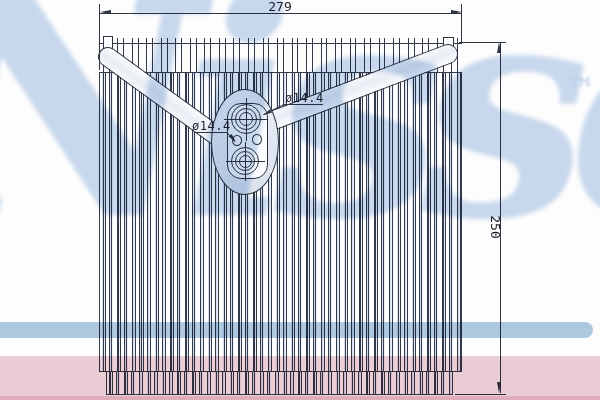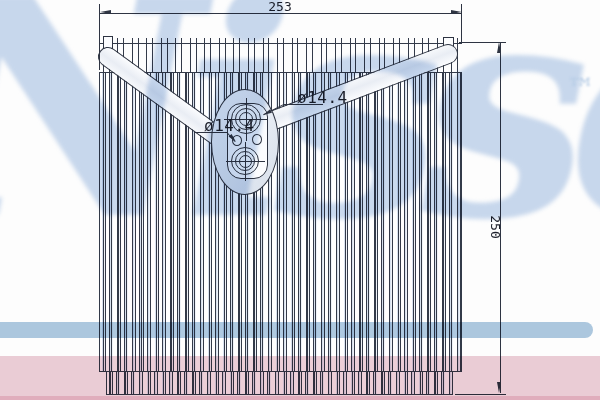--- a/index.html
+++ b/index.html
@@ -83,21 +83,21 @@
   .arr-right{border-top:2.6px solid transparent;border-bottom:2.6px solid transparent;border-left:11px solid var(--ink);}
   .arr-up{border-left:2.6px solid transparent;border-right:2.6px solid transparent;border-bottom:11px solid var(--ink);}
   .arr-down{border-left:2.6px solid transparent;border-right:2.6px solid transparent;border-top:11px solid var(--ink);}
   .arr-leader{border-top:2.4px solid transparent;border-bottom:2.4px solid transparent;border-left:9px solid var(--ink);transform-origin:100% 50%;}
   .dim-text{
     font-family:"DejaVu Sans Mono","Liberation Mono",monospace;
     font-size:13px;color:#1c1f2a;line-height:14px;white-space:nowrap;
   }
   .leader-text{
     font-family:"DejaVu Sans Mono","Liberation Mono",monospace;
-    font-size:16px;color:#1c1f2a;line-height:12px;white-space:nowrap;letter-spacing:0.5px;padding-left:12px;
+    font-size:12px;color:#1c1f2a;line-height:12px;white-space:nowrap;letter-spacing:0.5px;
   }
   .dim-253{left:258px;top:0px;width:44px;text-align:center;}
   .dim-250{left:473px;top:216px;width:44px;height:22px;text-align:center;line-height:22px;transform:rotate(90deg);}
   
   .wm-layer{left:0;top:0;width:600px;height:400px;mix-blend-mode:multiply;pointer-events:none;}
   .wm-script{
     left:-70px;top:-40px;width:1000px;
     font-family:"DejaVu Serif","Liberation Serif",serif;
     font-style:italic;font-weight:bold;
     font-size:300px;line-height:1;letter-spacing:-22px;
@@ -150,21 +150,21 @@
   <div class="abs leader-text" style="left:285px;top:91.5px;">ø14.4</div>
   <div class="abs dimline" style="left:283.5px;top:103.8px;width:39px;height:0.9px;"></div>
   <div class="abs dimline" style="left:284px;top:104px;width:23px;height:0.9px;transform-origin:0 50%;transform:rotate(153.2deg);"></div>
   <div class="abs arr arr-leader" style="left:254px;top:112.6px;transform:rotate(153.2deg);"></div>
 
   <div class="abs dimline" style="left:99.3px;top:4px;width:1px;height:66px;"></div>
   <div class="abs dimline" style="left:461.2px;top:4px;width:1px;height:39px;"></div>
   <div class="abs dimline" style="left:100px;top:12.6px;width:362px;height:1px;"></div>
   <div class="abs arr arr-left" style="left:100px;top:10.4px;"></div>
   <div class="abs arr arr-right" style="left:451px;top:10.4px;"></div>
-  <div class="abs dim-text dim-253">253</div>
+  <div class="abs dim-text dim-253">279</div>
 
   <div class="abs dimline" style="left:459px;top:41.6px;width:47px;height:1px;"></div>
   <div class="abs dimline" style="left:455px;top:394px;width:51px;height:1px;"></div>
   <div class="abs dimline" style="left:499.6px;top:42px;width:1px;height:351px;"></div>
   <div class="abs arr arr-up" style="left:497.4px;top:42px;"></div>
   <div class="abs arr arr-down" style="left:497.4px;top:382px;"></div>
   <div class="abs dim-text dim-250">250</div>
 
   <div class="abs wm-layer">
     <div class="abs wm-script">Nissens</div>

